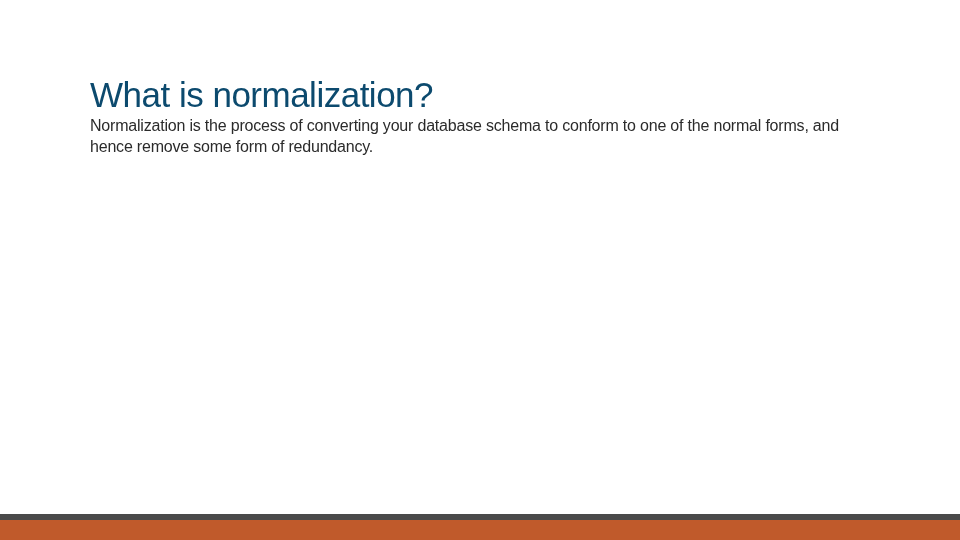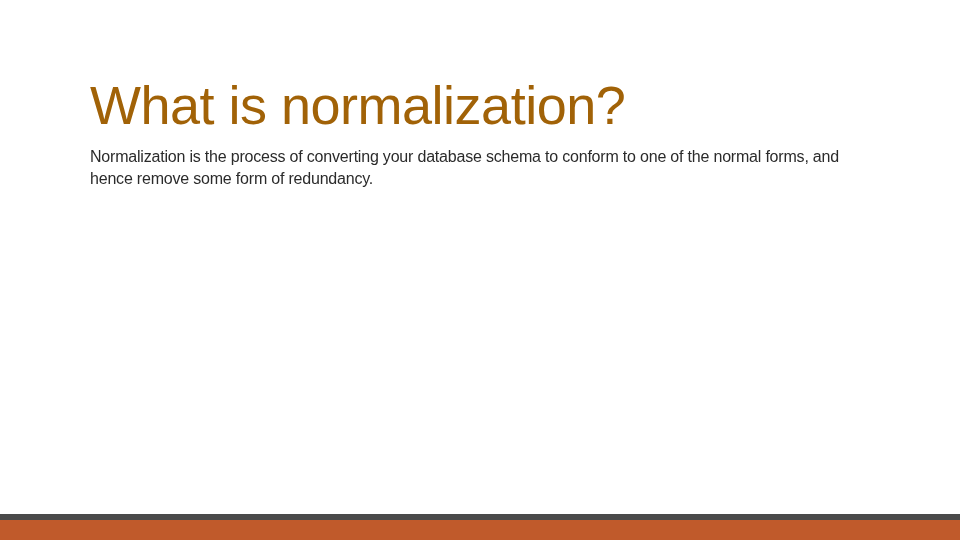--- a/index.html
+++ b/index.html
@@ -12,34 +12,33 @@
       height: 540px;
       background: #ffffff;
       font-family: "Segoe UI Light", "Segoe UI", -apple-system, Arial, sans-serif;
       position: relative;
       overflow: hidden;
     }
     .slide-content {
       padding: 76px 90px 0 90px;
     }
     .title {
-      font-size: 54px;
+      font-size: 35px;
       font-weight: 300;
-      color: #a16207;
+      color: #0c4a6e;
       letter-spacing: -0.5px;
       line-height: 1.1;
     }
     .body-text {
       font-size: 16px;
       font-weight: 400;
       color: #2b2b2b;
       line-height: 1.35;
       max-width: 760px;
       letter-spacing: -0.2px;
-      margin-top: 11px;
     }
     .footer-bar {
       position: absolute;
       left: 0;
       right: 0;
       bottom: 0;
       height: 26px;
       display: flex;
       flex-direction: column;
     }

